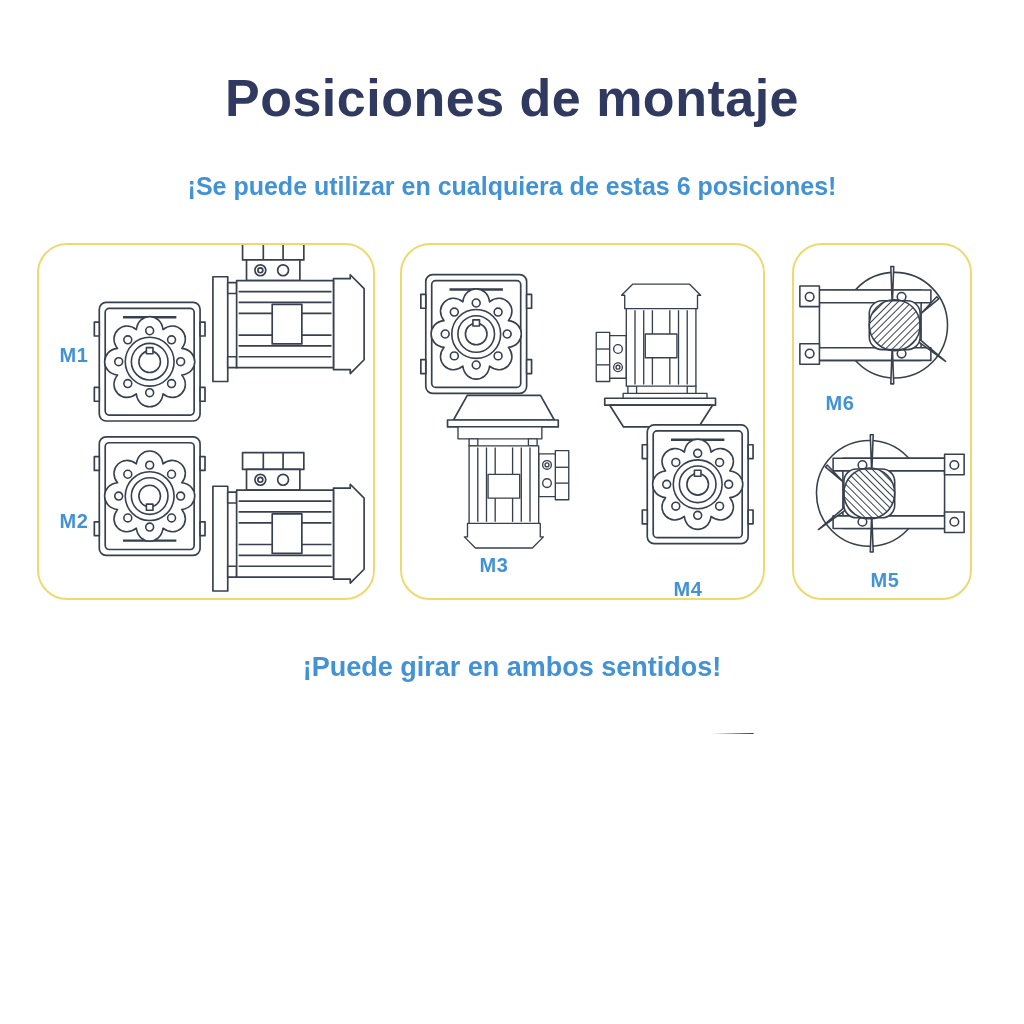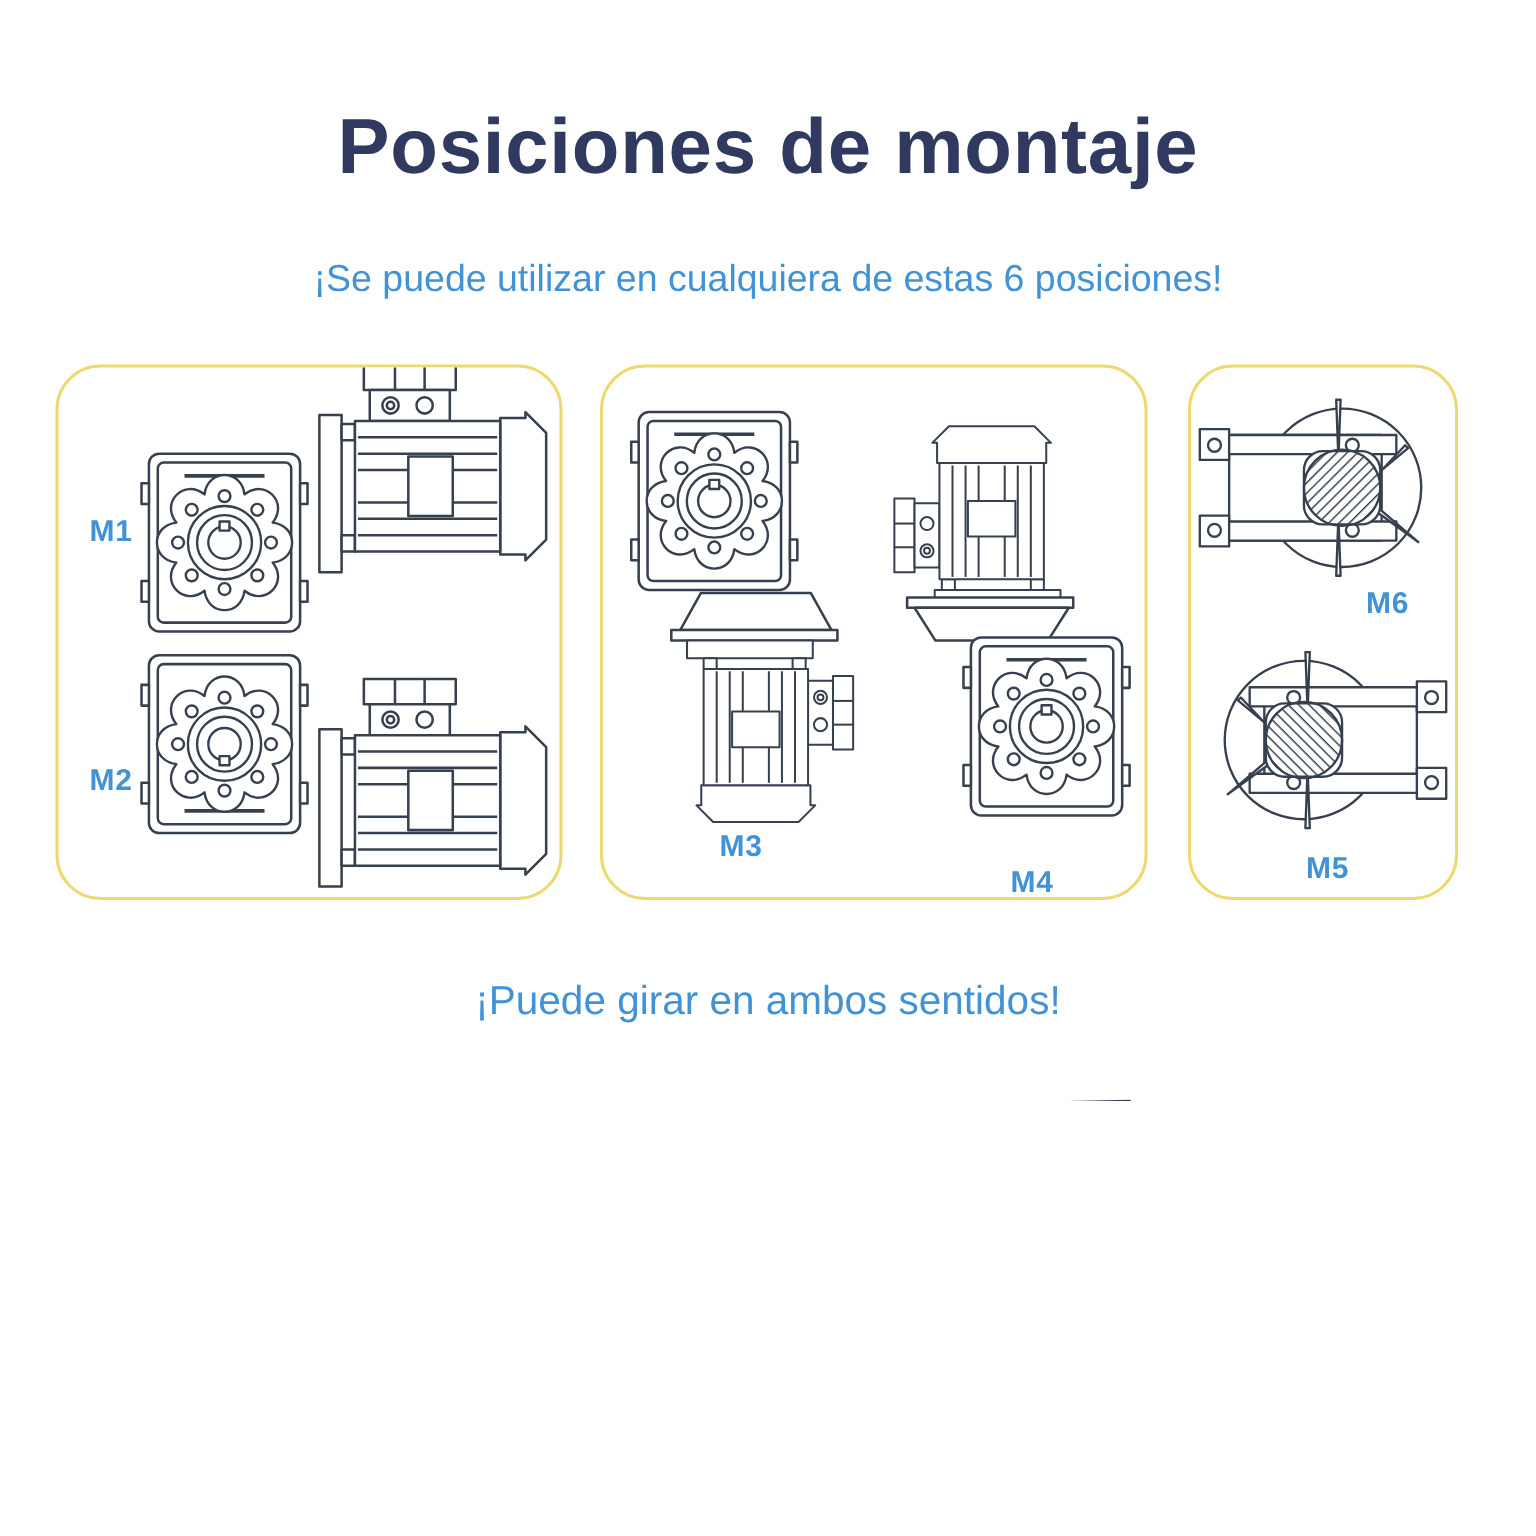--- a/index.html
+++ b/index.html
@@ -1,20 +1,20 @@
 <!DOCTYPE html>
 <html><head>
 <meta charset="utf-8">
 <style>
   html,body{margin:0;padding:0;background:#fff}
   .stage{position:relative;width:1024px;height:734px;background:#fff;
          font-family:"Liberation Sans",sans-serif;overflow:hidden}
   .title{position:absolute;left:0;right:0;top:68px;margin:0;text-align:center;
          font-size:52px;font-weight:600;color:#303a60;letter-spacing:.5px}
-  .sub{position:absolute;left:0;right:0;text-align:center;font-weight:400;color:#4292d6}
+  .sub{position:absolute;left:0;right:0;text-align:center;font-weight:700;color:#4292d6}
   .sub-top{top:172px;font-size:25px}
   .sub-bottom{top:652px;font-size:27px}
   .panel{position:absolute;border:2px solid #eed971;border-radius:30px;box-sizing:border-box;background:#fff}
   .art{position:absolute;left:0;top:0;width:100%;height:100%;display:block}
   .free{position:absolute}
   .poslabel{position:absolute;transform:translate(-50%,-50%);font-size:20px;
             font-weight:700;color:#4292d6;letter-spacing:.5px;white-space:nowrap}
 </style>
 </head>
 <body>
@@ -239,16 +239,16 @@
     </g>
     <use href="#hub" transform="translate(54,98) rotate(-12)"></use>
     <use href="#hubarrow" transform="translate(42,98)"></use>
     <use href="#rotarrow" transform="translate(138,157)"></use>
   </svg>
 
   <span class="poslabel" style="left:74px;top:355px">M1</span>
   <span class="poslabel" style="left:74px;top:521px">M2</span>
   <span class="poslabel" style="left:494px;top:565px">M3</span>
   <span class="poslabel" style="left:688px;top:589px">M4</span>
-  <span class="poslabel" style="left:925px;top:403px">M6</span>
+  <span class="poslabel" style="left:840px;top:403px">M6</span>
   <span class="poslabel" style="left:885px;top:580px">M5</span>
 
 </div>
 
 </body></html>

